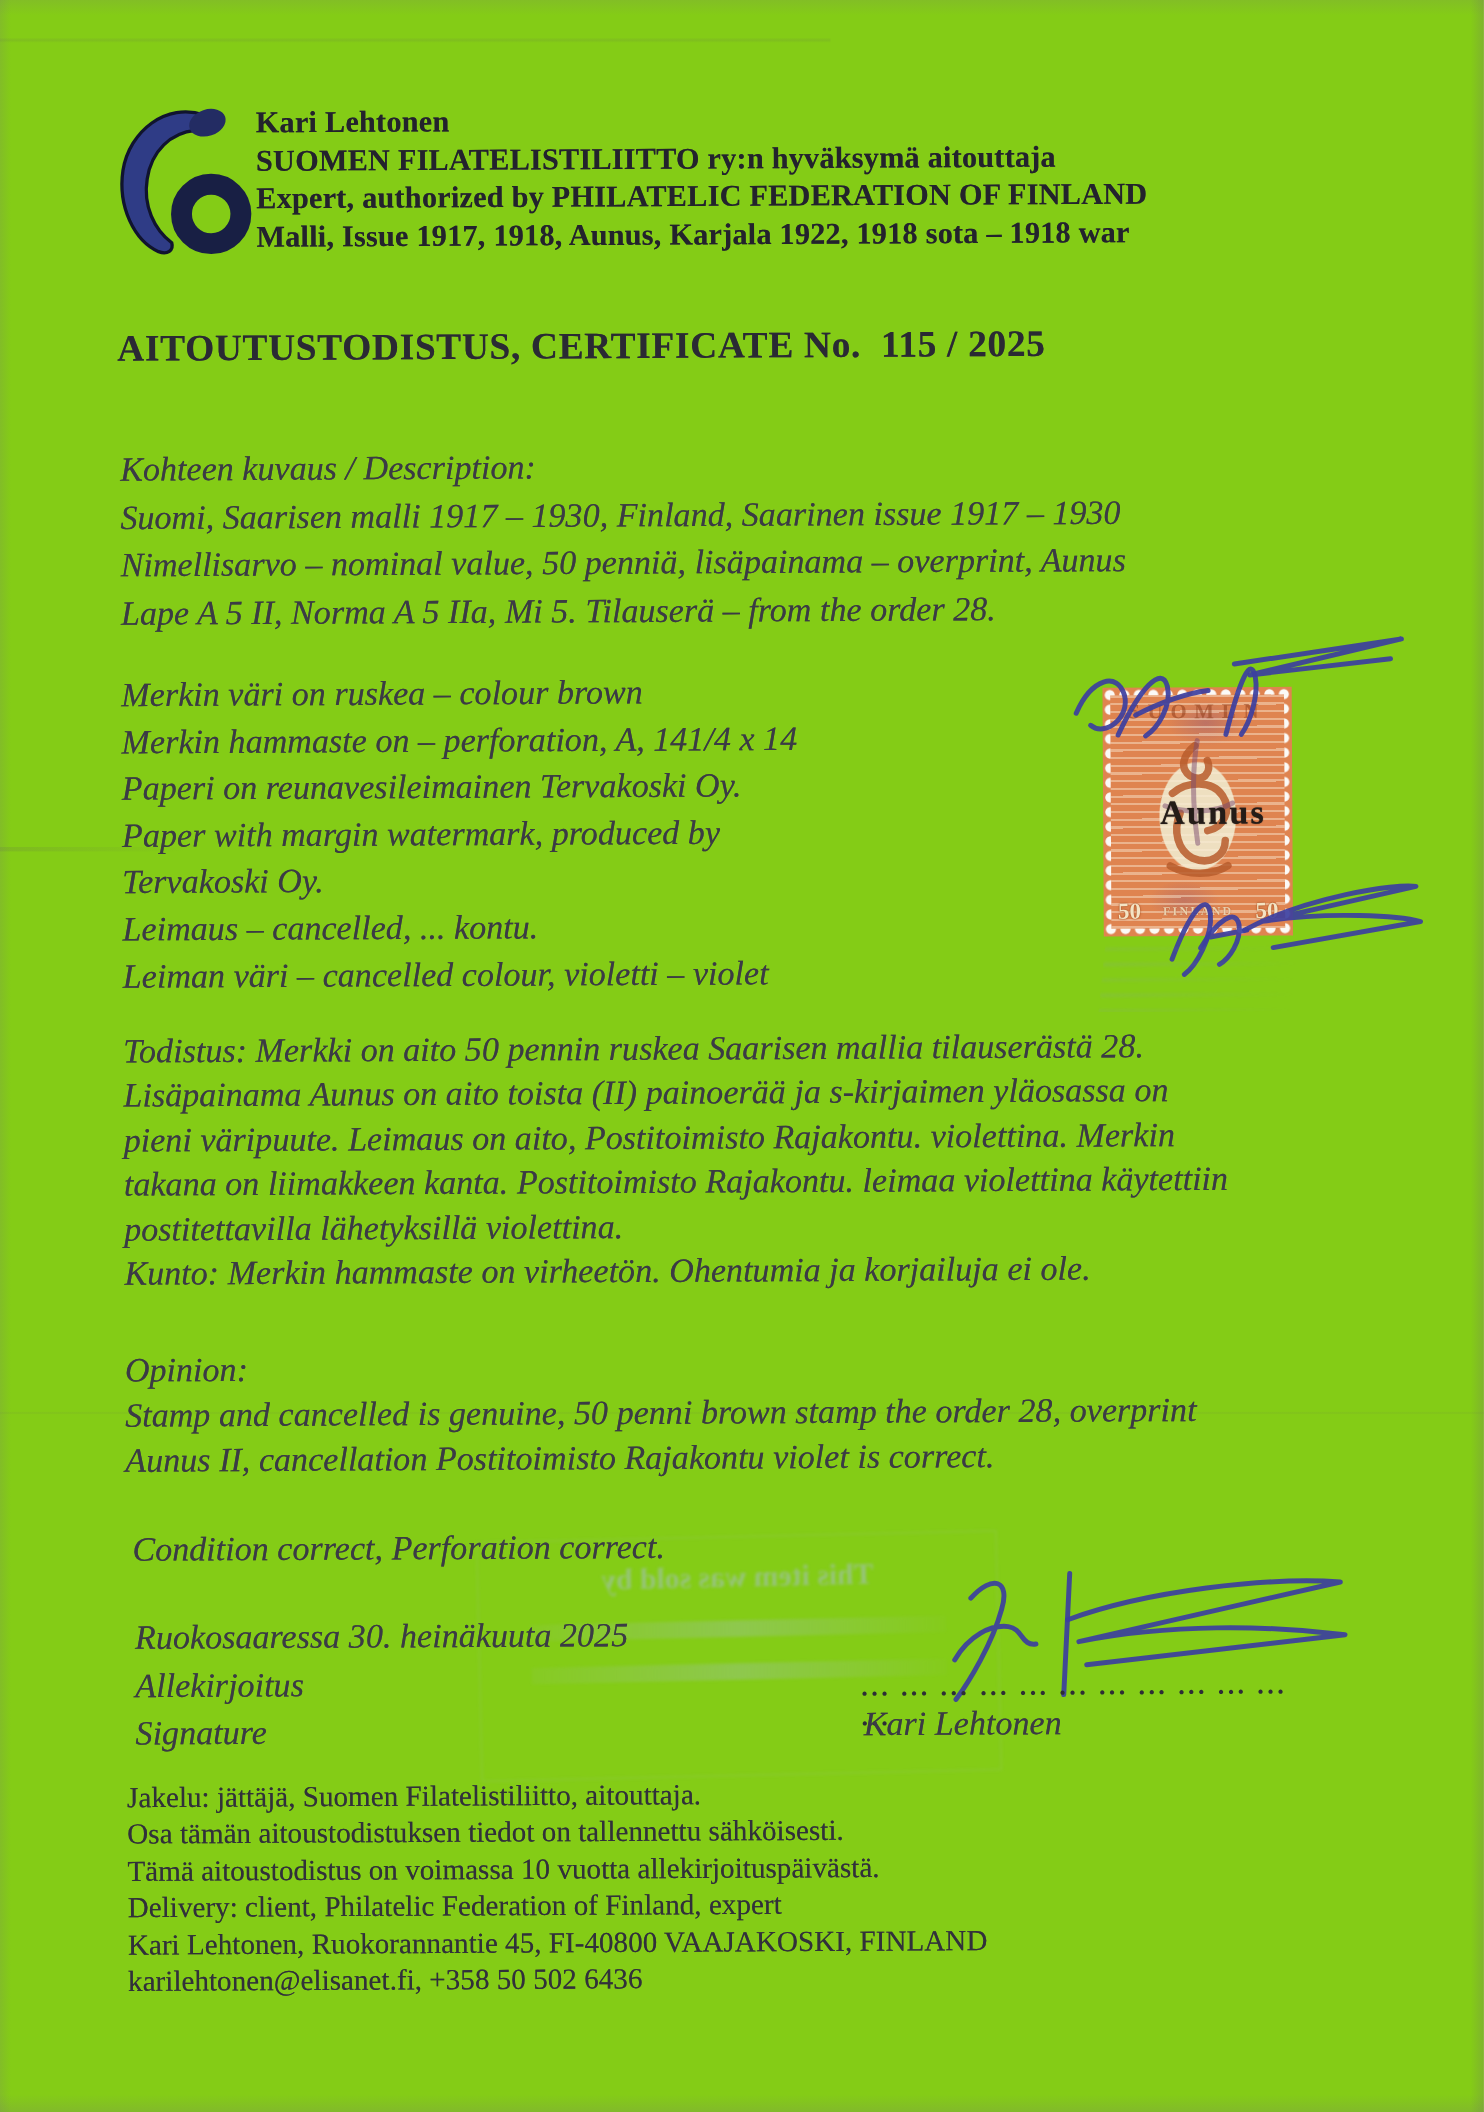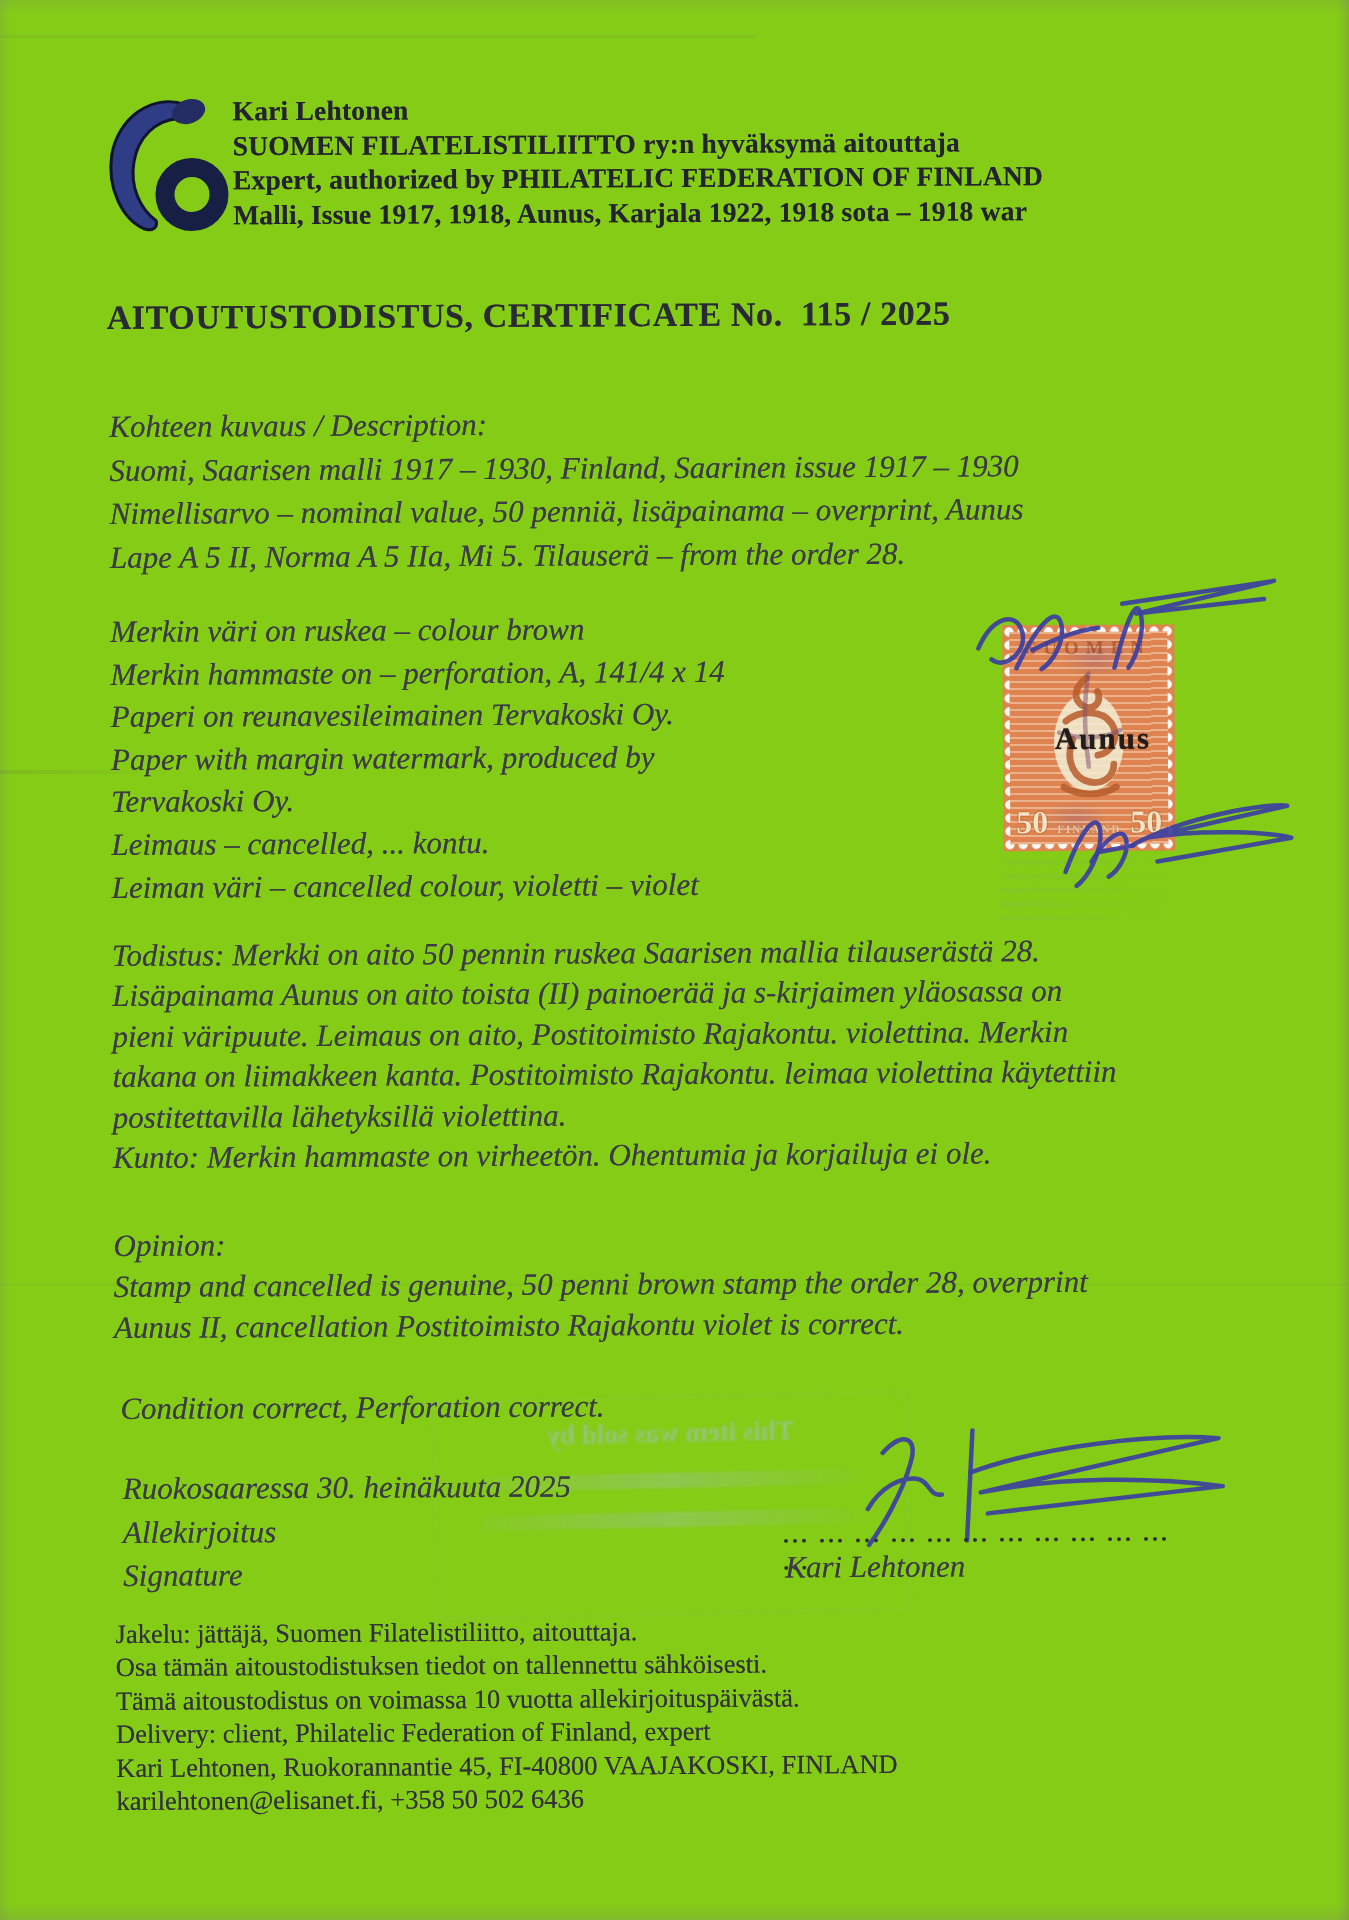--- a/index.html
+++ b/index.html
@@ -36,21 +36,21 @@
     radial-gradient(ellipse 58px 82px at 50% 52%,#eedfc0 0 59%,rgba(238,223,192,0) 61%),
     radial-gradient(ellipse 50px 30px at 55% 12%,rgba(112,74,146,.30),rgba(112,74,146,0) 70%),
     radial-gradient(ellipse 46px 26px at 42% 88%,rgba(112,74,146,.25),rgba(112,74,146,0) 70%),
     #df8450;}
   .stamp-lion{position:absolute;left:14%;top:14%;width:72%;height:72%;}
   .stamp-country{position:absolute;top:5px;width:100%;text-align:center;font-weight:bold;font-size:19px;
     letter-spacing:7px;color:rgba(146,62,28,.55);}
   .stamp-ovp{position:absolute;top:42%;width:100%;text-align:center;font-weight:bold;font-size:31px;
     color:#241c18;letter-spacing:2px;text-shadow:0 0 1px rgba(36,28,24,.9);padding-left:14px;}
   .stamp-bottom{position:absolute;bottom:3px;left:6px;right:6px;display:flex;justify-content:space-between;align-items:flex-end;}
-  .stamp-50{font-weight:bold;font-size:32px;color:#f4e4c4;text-shadow:0 0 2px #a34d20,0 0 1px #a34d20;}
+  .stamp-50{font-weight:bold;font-size:21px;color:#f4e4c4;text-shadow:0 0 2px #a34d20,0 0 1px #a34d20;}
   .stamp-fin{font-size:11px;font-weight:bold;letter-spacing:2px;color:rgba(244,228,196,.85);padding-bottom:6px;
     text-shadow:0 0 1px #a34d20;}
   .ink{stroke:#3c3f9f;stroke-width:4.5;fill:none;stroke-linecap:round;stroke-linejoin:round;opacity:.92;}
   .sig-top{left:966px;top:572px;width:330px;height:135px;}
   .sig-bottom{left:1038px;top:778px;width:268px;height:122px;}
   .sig-main{left:818px;top:1418px;width:424px;height:142px;}
   .dotline{left:780px;top:1522px;width:420px;font-size:24px;font-weight:bold;color:#2d2d36;letter-spacing:3px;}
   .signer{left:782px;top:1550px;font-size:31px;}
 
   

